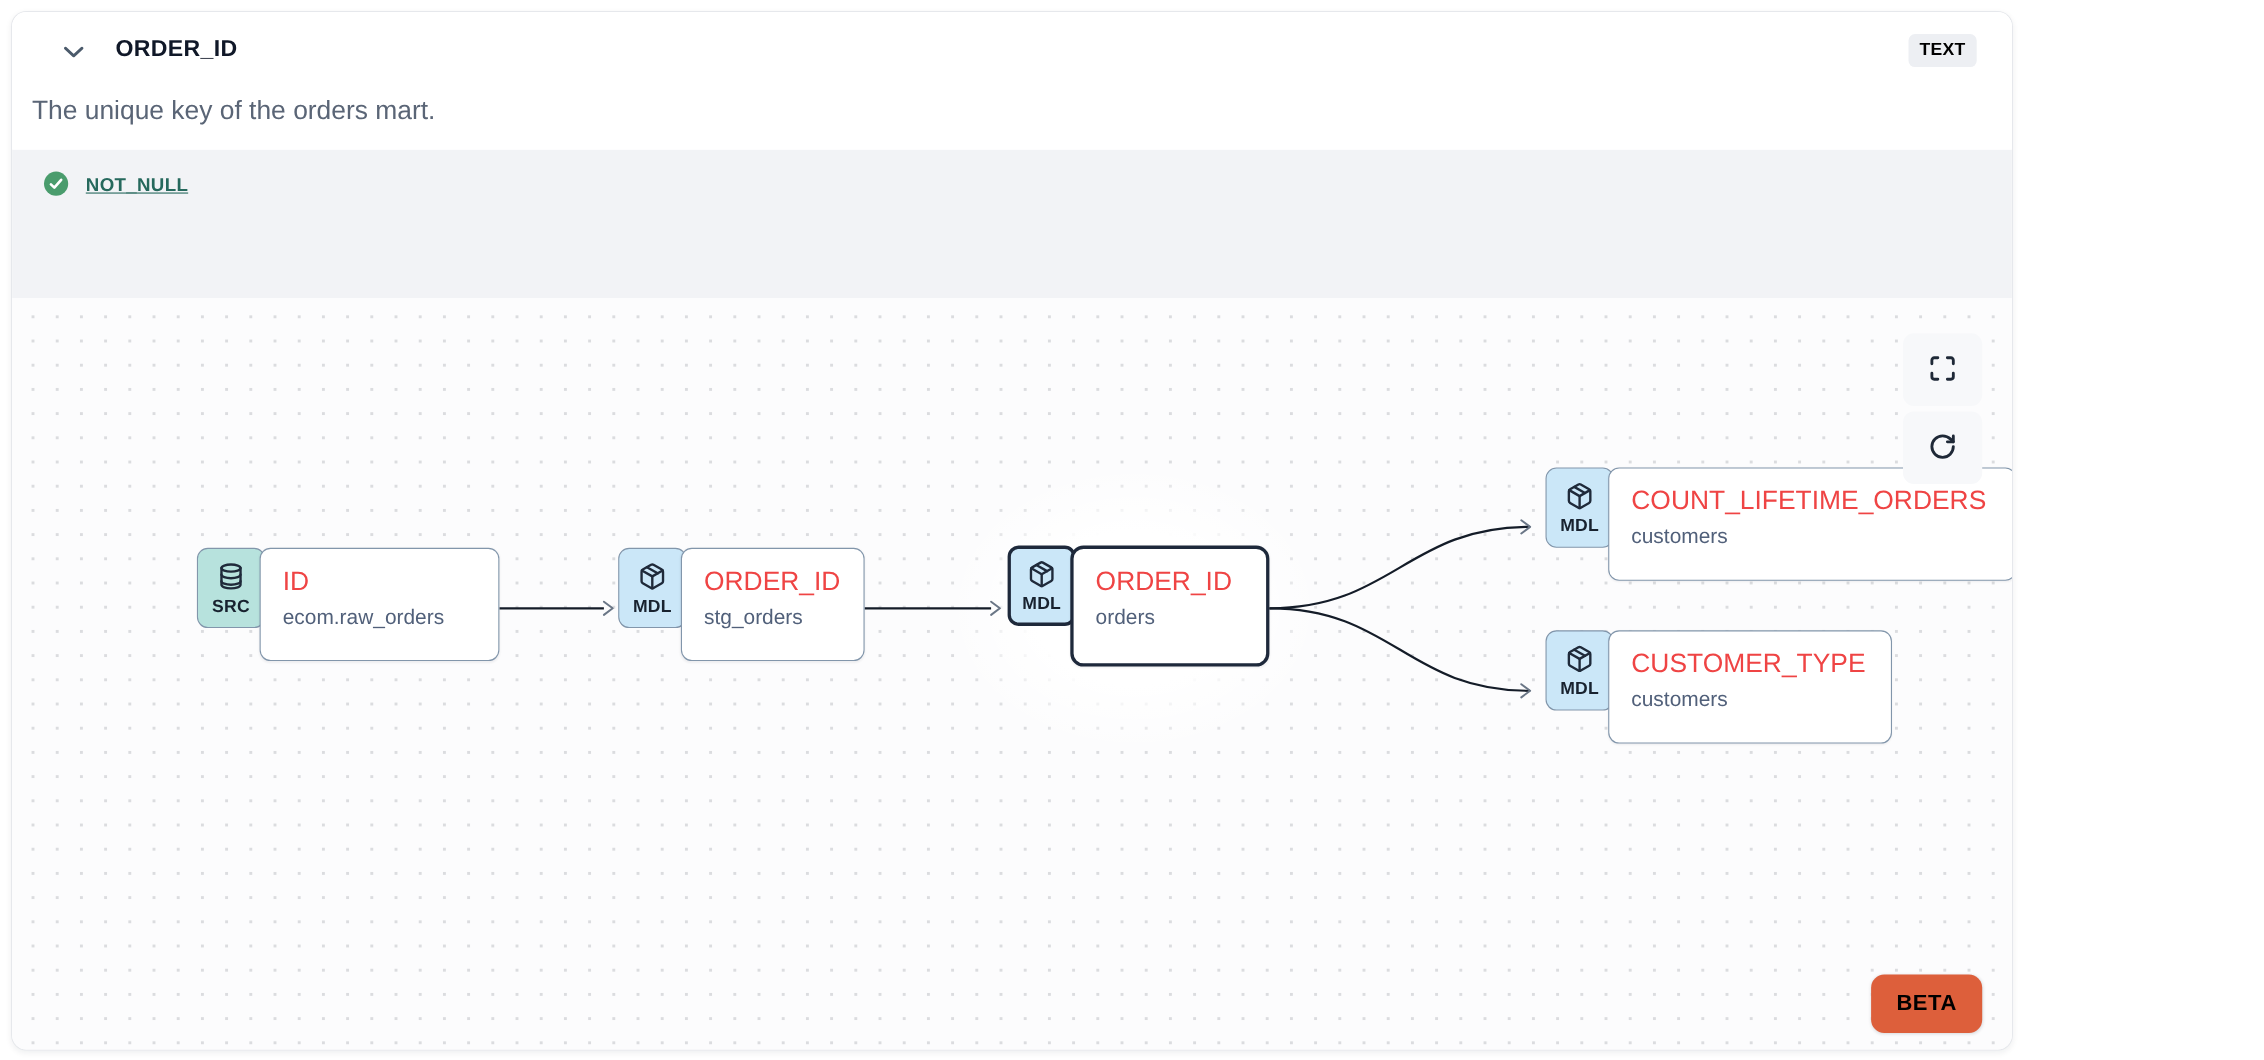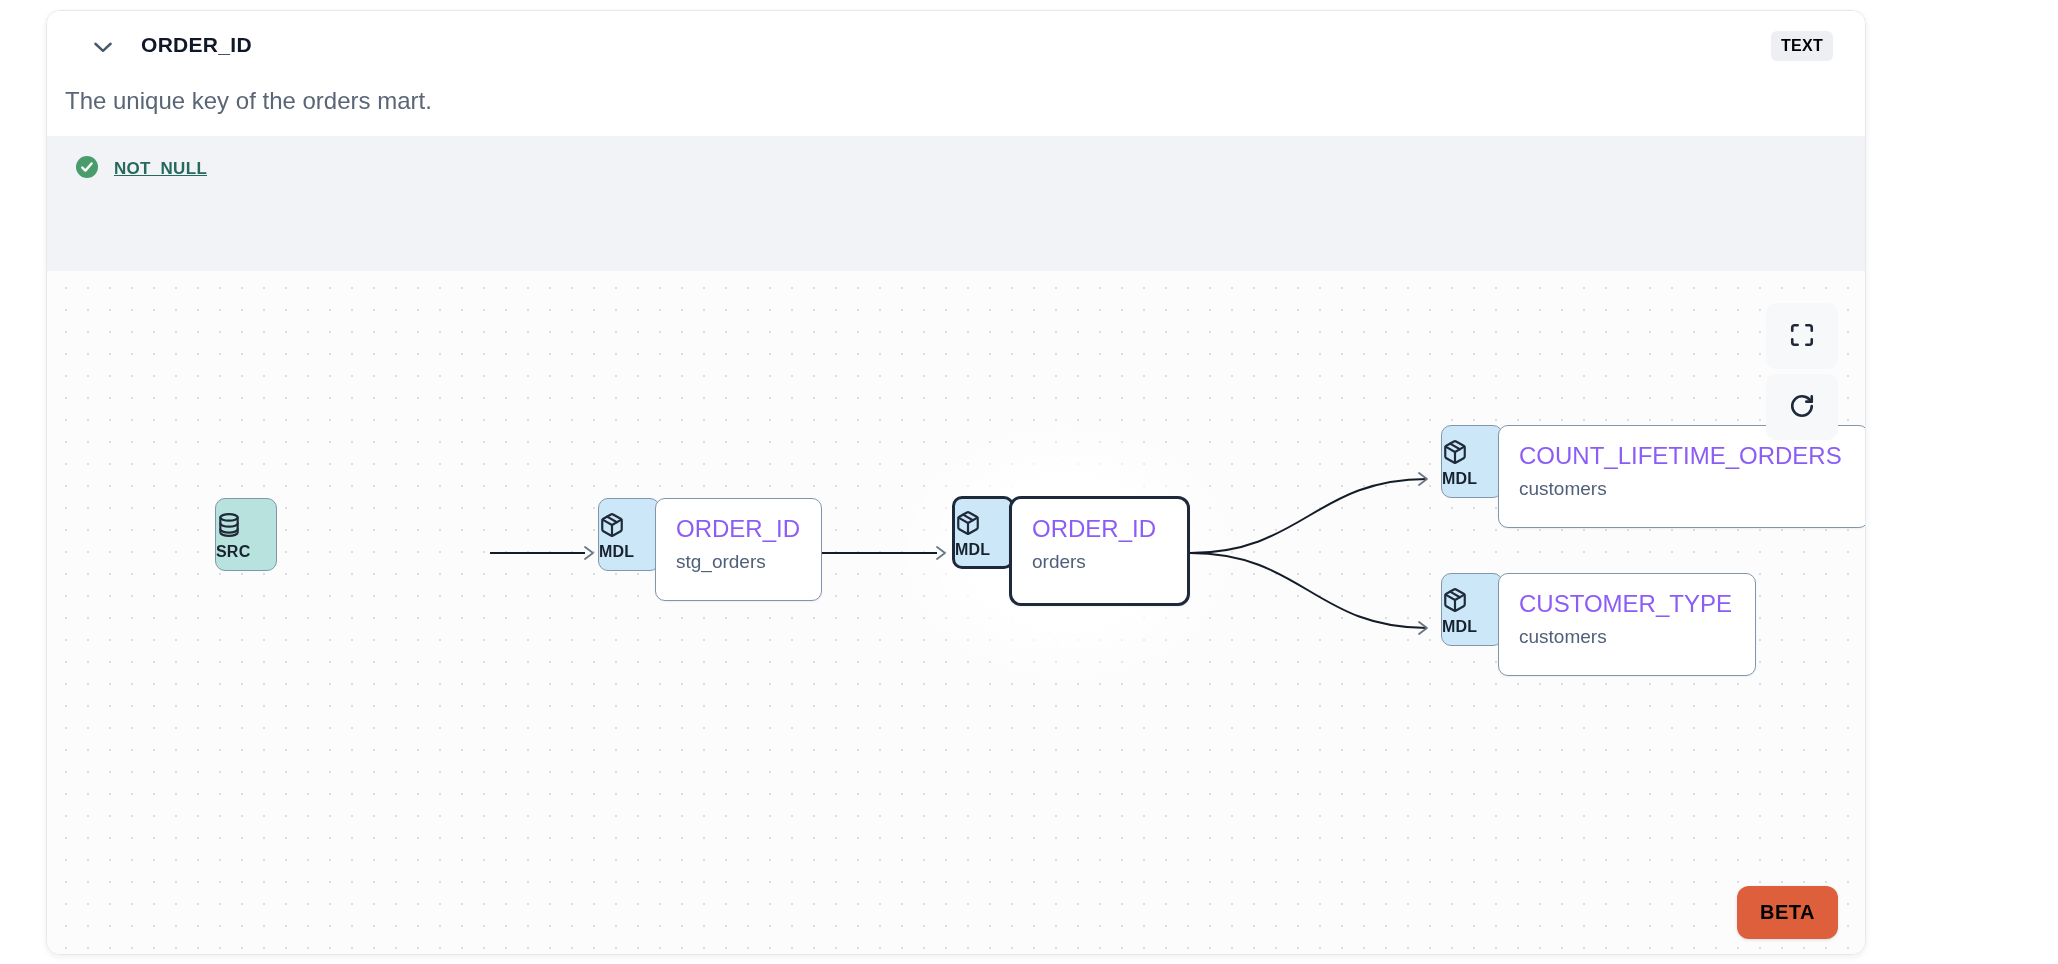--- a/index.html
+++ b/index.html
@@ -1,21 +1,21 @@
 <!DOCTYPE html>
 <html><head>
 <meta charset="utf-8">
 <style>
   * { margin:0; padding:0; box-sizing:border-box; }
   html,body { width:2058px; height:964px; background:#ffffff;
               font-family:"Liberation Sans", sans-serif; }
 
   .panel { position:absolute; left:10px; top:10px; width:1820px; height:945px;
            background:#ffffff; border:1px solid #e6e8ec; border-radius:14px;
-           overflow:hidden; box-shadow:0 2px 6px rgba(16,24,40,.07);margin-left:36px; }
+           overflow:hidden; box-shadow:0 2px 6px rgba(16,24,40,.07); }
 
   
   .hdr { position:relative; height:125px; background:#ffffff; }
   .hdr-row { display:flex; align-items:center; gap:24px; padding:20px 0 0 42px; }
   .chev-btn { width:28px; height:28px; border:none; background:transparent;
               display:flex; align-items:center; justify-content:center; cursor:pointer; padding-top:6px;}
   .title { font-size:21px; font-weight:700; color:#101828; letter-spacing:.3px; }
   .type-badge { position:absolute; top:20px; right:32px; background:#edeff3;
                 color:#000000; font-size:16px; font-weight:700; padding:6px 10px;
                 border-radius:6px; letter-spacing:.3px; }
@@ -38,29 +38,29 @@
           z-index:1; }
 
   svg.edges { position:absolute; left:0; top:0; z-index:1; }
   .eline { stroke:#141c28; stroke-width:2; fill:none; }
   .ehead { stroke:#6a7686; stroke-width:1.8; fill:none;
            stroke-linecap:round; stroke-linejoin:round; }
 
   
   .node { position:absolute; display:flex; align-items:flex-start; z-index:2; cursor:pointer; }
   .badge { width:62px; height:73px; margin-right:-5px; border:1px solid #8296ab;
-           border-radius:10px; display:flex; flex-direction:column; 
+           border-radius:10px; display:flex; flex-direction:column; align-items:center;
            justify-content:center; gap:1px; padding-top:3px; }
   .badge.teal { background:#b7e2dd; }
   .badge.blue { background:#cbe7f8; }
   .blabel { font-size:16px; font-weight:700; color:#18222f; letter-spacing:.2px; }
   .card { position:relative; background:#ffffff; border:1px solid #8296ab; border-radius:10px;
           padding:15px 20px 13px 20px; min-height:103px;
           box-shadow:0 1px 2px rgba(16,24,40,.06); z-index:1; }
-  .ntitle { font-size:24px; color:#8b5cf6; font-weight:500; line-height:30px; white-space:nowrap; }
+  .ntitle { font-size:24px; color:#ef4444; font-weight:500; line-height:30px; white-space:nowrap; }
   .nsub { font-size:19px; color:#51607a; line-height:24px; margin-top:6px; white-space:nowrap; }
 
   .n0 { left:168px; top:227px; } .n0 .card { width:218px; }
   .n1 { left:551px; top:227px; } .n1 .card { width:167px; }
   .n2 { left:905px; top:225px; } .n2 .card { width:181px; min-height:110px; }
   .n3 { left:1394px; top:154px; } .n3 .card { width:371px; }
   .n4 { left:1394px; top:302px; } .n4 .card { width:258px; }
 
   .node.selected .badge, .node.selected .card { border:3px solid #1e293b; }
   .node.selected .card { border-radius:12px; }
@@ -128,20 +128,24 @@
         <span>
           <svg width="26" height="26" viewBox="0 0 24 24" fill="none" stroke="#1f2a3a" stroke-width="2" stroke-linecap="round" stroke-linejoin="round">
               <ellipse cx="12" cy="5" rx="8" ry="3"></ellipse>
               <path d="M4 5v14c0 1.66 3.58 3 8 3s8-1.34 8-3V5"></path>
               <path d="M4 10.5c0 1.66 3.58 3 8 3s8-1.34 8-3"></path>
               <path d="M4 16c0 1.66 3.58 3 8 3s8-1.34 8-3"></path>
             </svg>
         </span>
         <span class="blabel">SRC</span>
       </div>
+      <div class="card">
+        <div class="ntitle">ID</div>
+        <div class="nsub">ecom.raw_orders</div>
+      </div>
     </div>
 
     <div class="node n1">
       <div class="badge blue">
         <span>
           <svg width="26" height="26" viewBox="0 0 24 24" fill="none" stroke="#1f2a3a" stroke-width="2" stroke-linecap="round" stroke-linejoin="round">
               <path d="m7.5 4.27 9 5.15"></path>
               <path d="M21 8a2 2 0 0 0-1-1.73l-7-4a2 2 0 0 0-2 0l-7 4A2 2 0 0 0 3 8v8a2 2 0 0 0 1 1.73l7 4a2 2 0 0 0 2 0l7-4A2 2 0 0 0 21 16Z"></path>
               <path d="m3.3 7 8.7 5 8.7-5"></path>
               <path d="M12 22V12"></path>

